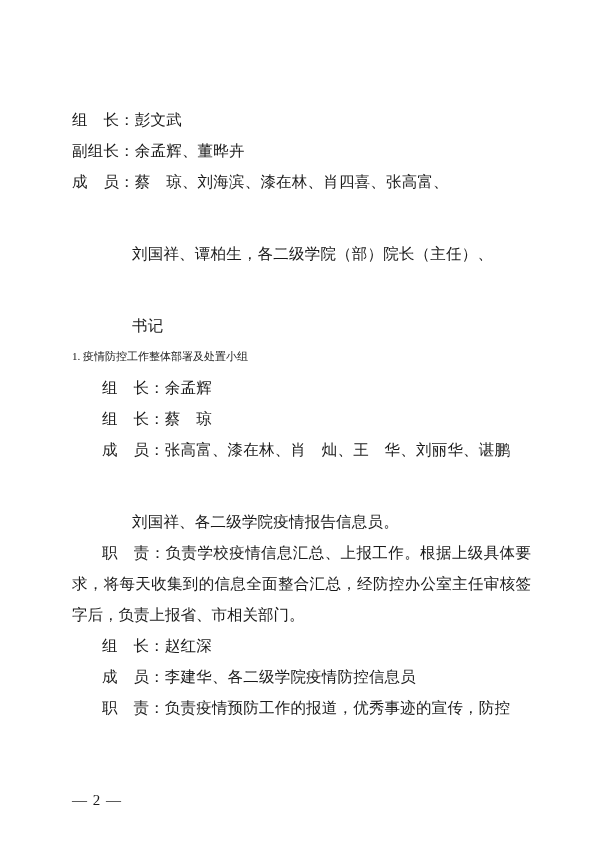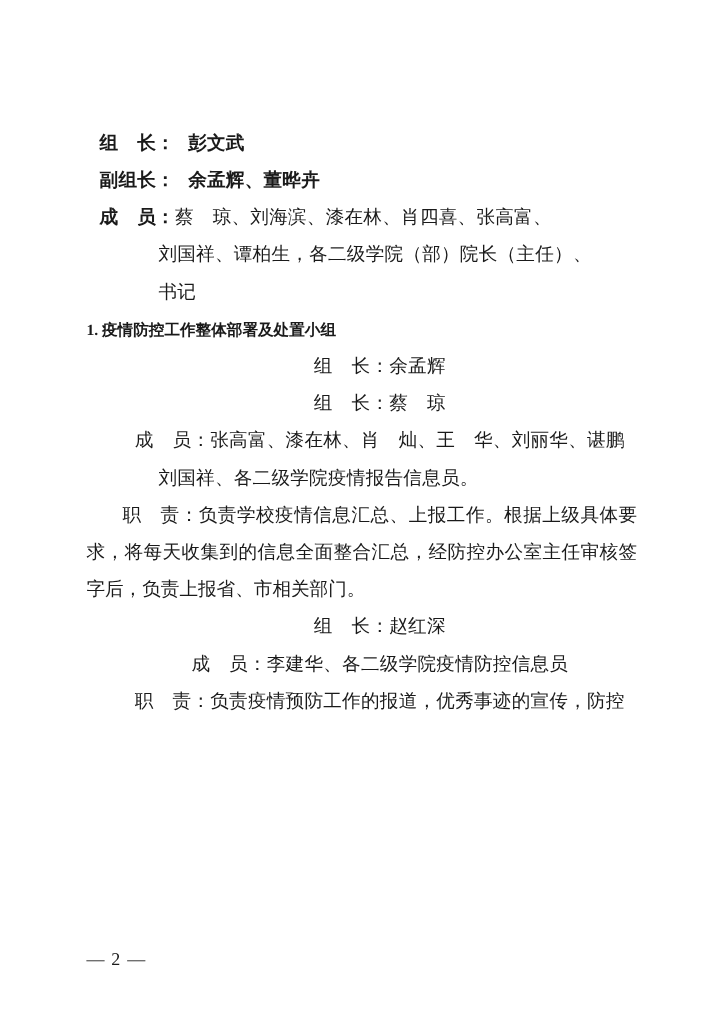--- a/index.html
+++ b/index.html
@@ -21,32 +21,31 @@
     box-sizing: border-box;
     padding: 104px 72px 0 72px;
   }
   .line {
     font-size: 15.5px;
     line-height: 31px;
     white-space: pre;
     letter-spacing: 0.2px;
   }
   .bold {
-    font-weight: bold;
-    margin-left: 11px;
+    font-weight: normal;
   }
   .heading {
-    font-weight: bold;
-    font-size: 13px;
+    font-weight: normal;
+    font-size: 11px;
     line-height: 31px;
     white-space: pre;
   }
   .indent1 { padding-left: 0px; }
-  .indent2 { padding-left: 30px; text-align: center; }
-  .indent3 { padding-left: 60px; }
+  .indent2 { padding-left: 30px; }
+  .indent3 { padding-left: 60px; margin-top: 41px; }
   .para {
     font-size: 15.5px;
     line-height: 31px;
     text-align: justify;
     text-justify: inter-ideograph;
     text-indent: 30px;
     margin: 0;
   }
   .footer {
     position: absolute;

